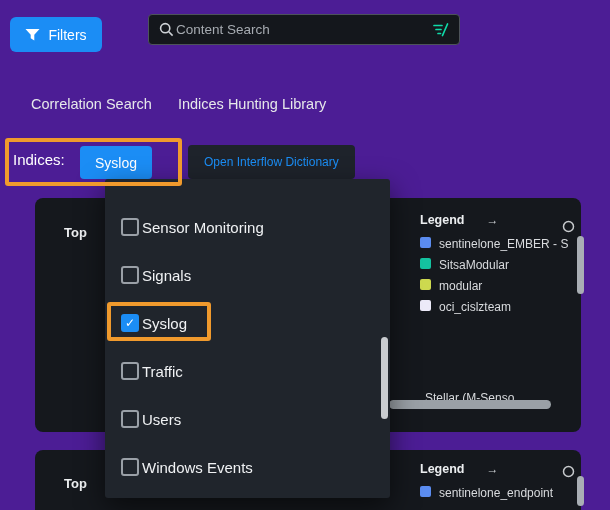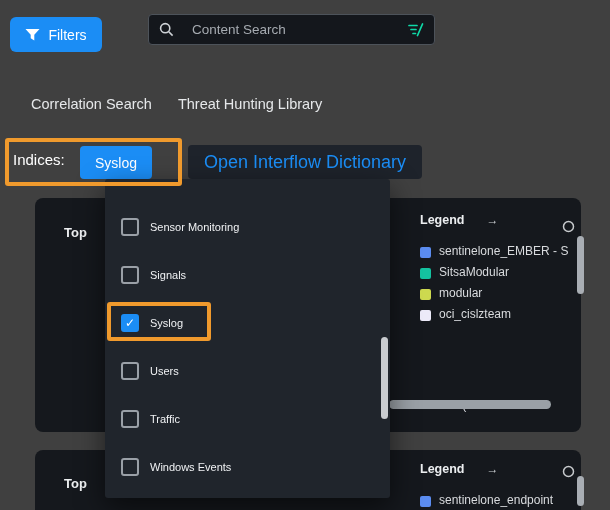--- a/index.html
+++ b/index.html
@@ -1,57 +1,57 @@
 <!DOCTYPE html>
 <html><head>
 <meta charset="utf-8">
 <style>
   html,body{margin:0;padding:0;background:#0d1014;}
-  .page{position:relative;width:610px;height:510px;background:#404040;overflow:hidden;
+  .page{position:relative;width:610px;height:510px;background:#4c1d95;overflow:hidden;
         font-family:"Liberation Sans","DejaVu Sans",sans-serif;}
 
   
   .filters-btn{position:absolute;left:10px;top:17px;width:92px;height:35px;background:#1b8df5;
     border:none;border-radius:6px;color:#fff;font-size:14px;display:flex;align-items:center;
     justify-content:center;gap:8px;cursor:pointer;font-family:inherit;}
-  .search-box{position:absolute;left:148px;top:14px;width:287px;height:31px;border:1px solid #4d535a;
-    border-radius:4px;background:#14171c;display:flex;align-items:center;padding:0 10px;gap:16px;
+  .search-box{position:absolute;left:148px;top:14px;width:312px;height:31px;border:1px solid #4d535a;
+    border-radius:4px;background:#14171c;display:flex;align-items:center;padding:0 10px;gap:0;
     box-sizing:border-box;}
   .search-input{flex:1;min-width:0;background:transparent;border:none;outline:none;color:#e9eaec;
     font-size:13.5px;font-family:inherit;}
   .search-input::placeholder{color:#a6abb1;}
 
   
   .tabs{position:absolute;left:18px;top:90px;display:flex;}
   .tab{padding:0 13px;height:30px;line-height:28px;font-size:14.5px;color:#e6e8ea;cursor:pointer;
     border-bottom:3px solid transparent;white-space:nowrap;}
   .tab.active{color:#1b8df5;border-bottom-color:#1b8df5;}
 
   
   .indices-label{position:absolute;left:13px;top:151px;font-size:15px;color:#ffffff;}
   .syslog-btn{position:absolute;left:80px;top:146px;height:33px;padding:0 15px;background:#1b8df5;
     color:#fff;border:none;border-radius:4px;font-size:14px;font-family:inherit;cursor:pointer;}
   .dict-btn{position:absolute;left:188px;top:145px;height:34px;padding:0 16px;background:#1e232b;
-    color:#1b8df5;border:none;border-radius:4px;font-size:18px;font-family:inherit;cursor:pointer;text-align:center;}
+    color:#1b8df5;border:none;border-radius:4px;font-size:12px;font-family:inherit;cursor:pointer;text-align:center;}
 
   
   .panel{position:absolute;background:#15181d;border-radius:8px;}
   .panel1{left:35px;top:198px;width:546px;height:234px;}
   .panel2{left:35px;top:450px;width:546px;height:60px;border-radius:8px 8px 0 0;}
   .top-label{position:absolute;font-size:13px;font-weight:bold;color:#edeff1;}
   .panel1 .top-label{left:29px;top:27px;}
   .panel2 .top-label{left:29px;top:26px;}
 
   .legend{position:absolute;left:385px;top:15px;width:156px;}
   .panel2 .legend{top:12px;}
   .legend-head{display:flex;align-items:center;gap:22px;}
   .legend-title{font-size:12.5px;font-weight:bold;color:#eceef0;}
   .legend-arrow{font-size:12px;font-weight:bold;color:#cdd1d5;cursor:pointer;}
   .legend-items{margin-top:10px;}
-  .legend-item{display:flex;align-items:flex-end;gap:8px;height:21px;white-space:nowrap;overflow:hidden;}
+  .legend-item{display:flex;align-items:flex-start;gap:8px;height:21px;white-space:nowrap;overflow:hidden;}
   .swatch{width:11px;height:11px;border-radius:2px;flex:0 0 11px;background:transparent;}
   .legend-label{font-size:12px;color:#d9dbde;}
   .scrolled-item{position:absolute;left:390px;top:193px;width:150px;}
 
   .circle-icon{position:absolute;cursor:pointer;}
   .panel1 .circle-icon{left:527px;top:22px;}
   .panel2 .circle-icon{left:527px;top:15px;}
 
   .vscroll{position:absolute;width:7px;border-radius:4px;background:#a9aeb4;cursor:pointer;}
   .vscroll1{left:542px;top:38px;height:58px;}
@@ -62,21 +62,21 @@
   
   .dropdown{position:absolute;left:105px;top:179px;width:285px;height:319px;background:#20252c;
     border-radius:3px;box-shadow:0 10px 28px rgba(0,0,0,0.55);z-index:5;padding-top:24px;
     box-sizing:border-box;}
   .dd-row{height:48px;display:flex;align-items:center;padding-left:16px;cursor:pointer;}
   .checkbox{width:18px;height:18px;border:2px solid #9aa0a7;border-radius:3px;box-sizing:border-box;
     display:flex;align-items:center;justify-content:center;background:transparent;flex:0 0 18px;}
   .checkbox .check{display:none;color:#fff;font-size:12px;font-weight:bold;line-height:1;}
   .checkbox.checked{background:#1b8df5;border-color:#1b8df5;}
   .checkbox.checked .check{display:block;}
-  .dd-label{margin-left:11px;font-size:11px;color:#f0f2f4;}
+  .dd-label{margin-left:3px;font-size:15px;color:#f0f2f4;}
   .dd-scroll{position:absolute;left:276px;top:158px;width:7px;height:82px;border-radius:4px;
     background:#c9ccd0;cursor:pointer;}
 
   
   .annot{position:absolute;border:4px solid #f09a2d;border-radius:3px;z-index:20;
     pointer-events:none;box-sizing:border-box;}
   .annot1{left:5px;top:138px;width:177px;height:48px;}
   .annot2{left:107px;top:302px;width:104px;height:39px;}
 </style>
 </head>
@@ -100,21 +100,21 @@
     <svg width="16" height="14" viewBox="0 0 16 14" fill="none" stroke="#0fd9a8" stroke-width="1.7" stroke-linecap="round">
       <line x1="1" y1="2.5" x2="9" y2="2.5"></line>
         <line x1="3" y1="6.5" x2="8" y2="6.5"></line>
       <line x1="5" y1="10.5" x2="7.5" y2="10.5"></line>
         <line x1="14.5" y1="1" x2="9.5" y2="12.5"></line>
     </svg>
   </div>
 
   <div class="tabs">
     <div class="tab">Correlation Search</div>
-    <div class="tab">Threat Hunting Library</div>
+    <div class="tab">Indices Hunting Library</div>
   </div>
 
   <div class="panel panel1">
     <div class="top-label">Top</div>
     <div class="legend">
       <div class="legend-head">
         <span class="legend-title">Legend</span>
         <span class="legend-arrow">→</span>
       </div>
       <div class="legend-items">
@@ -180,25 +180,25 @@
       <span class="dd-label">Signals</span>
     </div>
     <div class="dd-row">
       <span class="checkbox checked">
           <span class="check">✓</span>
         </span>
       <span class="dd-label">Syslog</span>
     </div>
     <div class="dd-row">
       <span class="checkbox"></span>
+      <span class="dd-label">Traffic</span>
+    </div>
+    <div class="dd-row">
+      <span class="checkbox"></span>
       <span class="dd-label">Users</span>
-    </div>
-    <div class="dd-row">
-      <span class="checkbox"></span>
-      <span class="dd-label">Traffic</span>
     </div>
     <div class="dd-row">
       <span class="checkbox"></span>
       <span class="dd-label">Windows Events</span>
     </div>
     <div class="dd-scroll"></div>
   </div>
 
   <div class="annot annot1"></div>
   <div class="annot annot2"></div>

